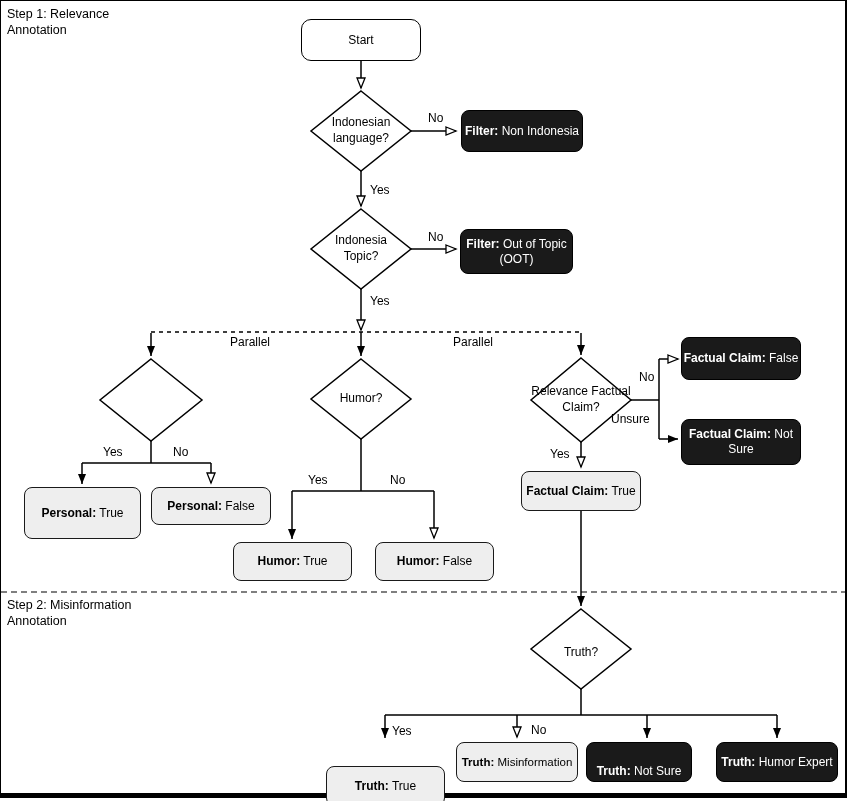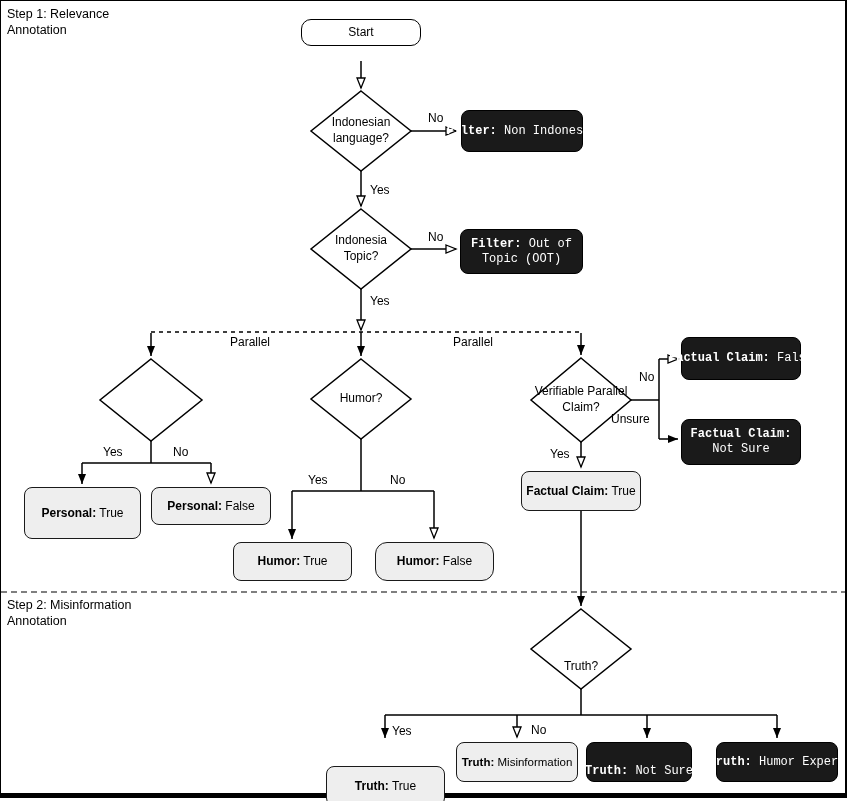--- a/index.html
+++ b/index.html
@@ -7,21 +7,21 @@
          background:#fff;border:1px solid #000;border-right-width:2px;border-bottom-width:5px;
          font-family:"Liberation Sans",sans-serif;color:#000;}
   #connectors{position:absolute;left:0;top:0;}
   .abs{position:absolute;}
   .section-label{font-size:12.5px;line-height:1.25;white-space:pre-line;}
   .edge-label{font-size:12px;line-height:1;}
   .node{position:absolute;box-sizing:border-box;display:flex;align-items:center;justify-content:center;
         text-align:center;font-size:12px;line-height:1.25;border-radius:8px;padding:2px 3px;}
   .start{background:#fff;border:1.5px solid #000;border-radius:10px;}
   .light{background:#eeeeee;border:1.5px solid #1a1a1a;color:#000000;}
-  .dark{background:#1a1a1a;border:1.5px solid #000;color:#fff;font-family:Liberation Mono, monospace;}
+  .dark{background:#1a1a1a;border:1.5px solid #000;color:#fff;}
   .nw{white-space:nowrap;}
   .diamond-label{position:absolute;display:flex;align-items:center;justify-content:center;
         text-align:center;font-size:12px;line-height:1.3;}
 </style>
 </head>
 <body>
 
 <div id="frame">
 
   <svg id="connectors" width="851" height="801">
@@ -69,48 +69,48 @@
       <polygon points="580,357 630,399 580,441 530,399"></polygon>
       <polygon points="580,608 630,648 580,688 530,648"></polygon>
     </g>
   </svg>
 
   <div class="abs section-label" style="left:6px;top:6px;">Step 1: Relevance
 Annotation</div>
   <div class="abs section-label" style="left:6px;top:597px;">Step 2: Misinformation
 Annotation</div>
 
-  <div class="node start" style="left:300px;top:18px;width:120px;height:27px;">
+  <div class="node start" style="left:300px;top:18px;width:120px;height:42px;">
     <span>Start</span>
   </div>
 
   <div class="diamond-label" style="left:312px;top:92px;width:96px;height:76px;">Indonesian language?</div>
   <div class="diamond-label" style="left:325px;top:210px;width:70px;height:76px;">Indonesia Topic?</div>
   <div class="diamond-label" style="left:312px;top:360px;width:96px;height:76px;">Humor?</div>
-  <div class="diamond-label" style="left:528px;top:359px;width:104px;height:80px;">Verifiable Parallel Claim?</div>
-  <div class="diamond-label" style="left:532px;top:628px;width:96px;height:76px;">Truth?</div>
+  <div class="diamond-label" style="left:528px;top:359px;width:104px;height:80px;">Relevance Factual Claim?</div>
+  <div class="diamond-label" style="left:532px;top:614px;width:96px;height:76px;">Truth?</div>
 
   <div class="node dark nw" style="left:460px;top:109px;width:122px;height:42px;">
     <div><b>Filter:</b> <span>Non Indonesia</span></div>
   </div>
-  <div class="node dark" style="left:459px;top:228px;width:123px;height:45px;">
+  <div class="node dark" style="left:459px;top:228px;width:113px;height:45px;">
     <div><b>Filter:</b> <span>Out of Topic (OOT)</span></div>
   </div>
 
   <div class="node light nw" style="left:23px;top:486px;width:117px;height:52px;">
     <div><b>Personal:</b> <span>True</span></div>
   </div>
   <div class="node light nw" style="left:150px;top:486px;width:120px;height:38px;">
     <div><b>Personal:</b> <span>False</span></div>
   </div>
 
   <div class="node light nw" style="left:232px;top:541px;width:119px;height:39px;">
     <div><b>Humor:</b> <span>True</span></div>
   </div>
-  <div class="node light nw" style="left:374px;top:541px;width:119px;height:39px;border-radius:12px;">
+  <div class="node light nw" style="left:374px;top:541px;width:119px;height:39px;">
     <div><b>Humor:</b> <span>False</span></div>
   </div>
 
   <div class="node dark nw" style="left:680px;top:336px;width:120px;height:43px;">
     <div><b>Factual Claim:</b> <span>False</span></div>
   </div>
   <div class="node dark" style="left:680px;top:418px;width:120px;height:46px;">
     <div><b>Factual Claim:</b> <span>Not Sure</span></div>
   </div>
   <div class="node light nw" style="left:520px;top:470px;width:120px;height:40px;">

